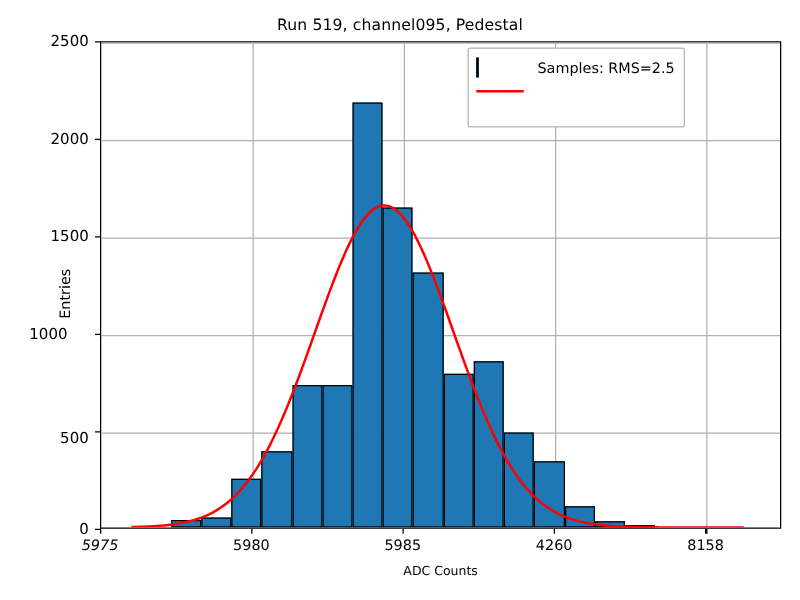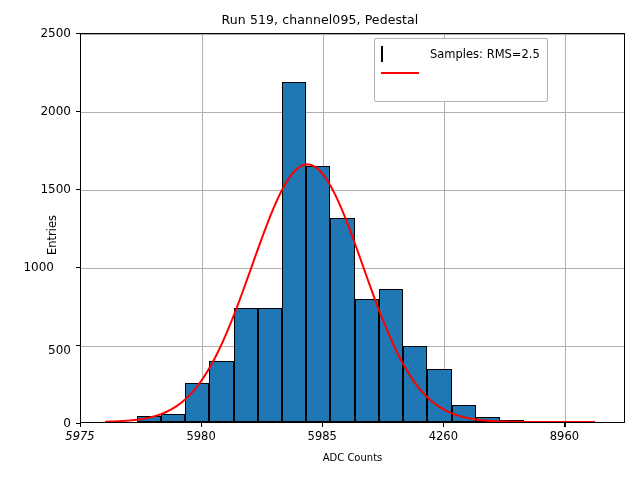--- a/index.html
+++ b/index.html
@@ -236,21 +236,21 @@
     </div>
   <div id="xtick-labels">
       <div class="xtick-label" style="left: 80px; top: 429px; font-style: italic;">5975</div>
       <div class="xtick-mark" style="left: 80px;"></div>
       <div class="xtick-label" style="left: 201.111px; top: 429px;">5980</div>
       <div class="xtick-mark" style="left: 201.111px;"></div>
       <div class="xtick-label" style="left: 322.222px; top: 429px;">5985</div>
       <div class="xtick-mark" style="left: 322.222px;"></div>
       <div class="xtick-label" style="left: 443.333px; top: 429px;">4260</div>
       <div class="xtick-mark" style="left: 443.333px;"></div>
-      <div class="xtick-label" style="left: 564.444px; top: 429px;">8960</div>
+      <div class="xtick-label" style="left: 564.444px; top: 429px;">8158</div>
       <div class="xtick-mark" style="left: 564.444px;"></div>
     </div>
 
   <div id="ylabel">Entries</div>
   <div id="xlabel">ADC Counts</div>
 
   <div id="legend">
     <div class="legend-row">
       <span class="legend-key">
         <span class="legend-patch"></span>

